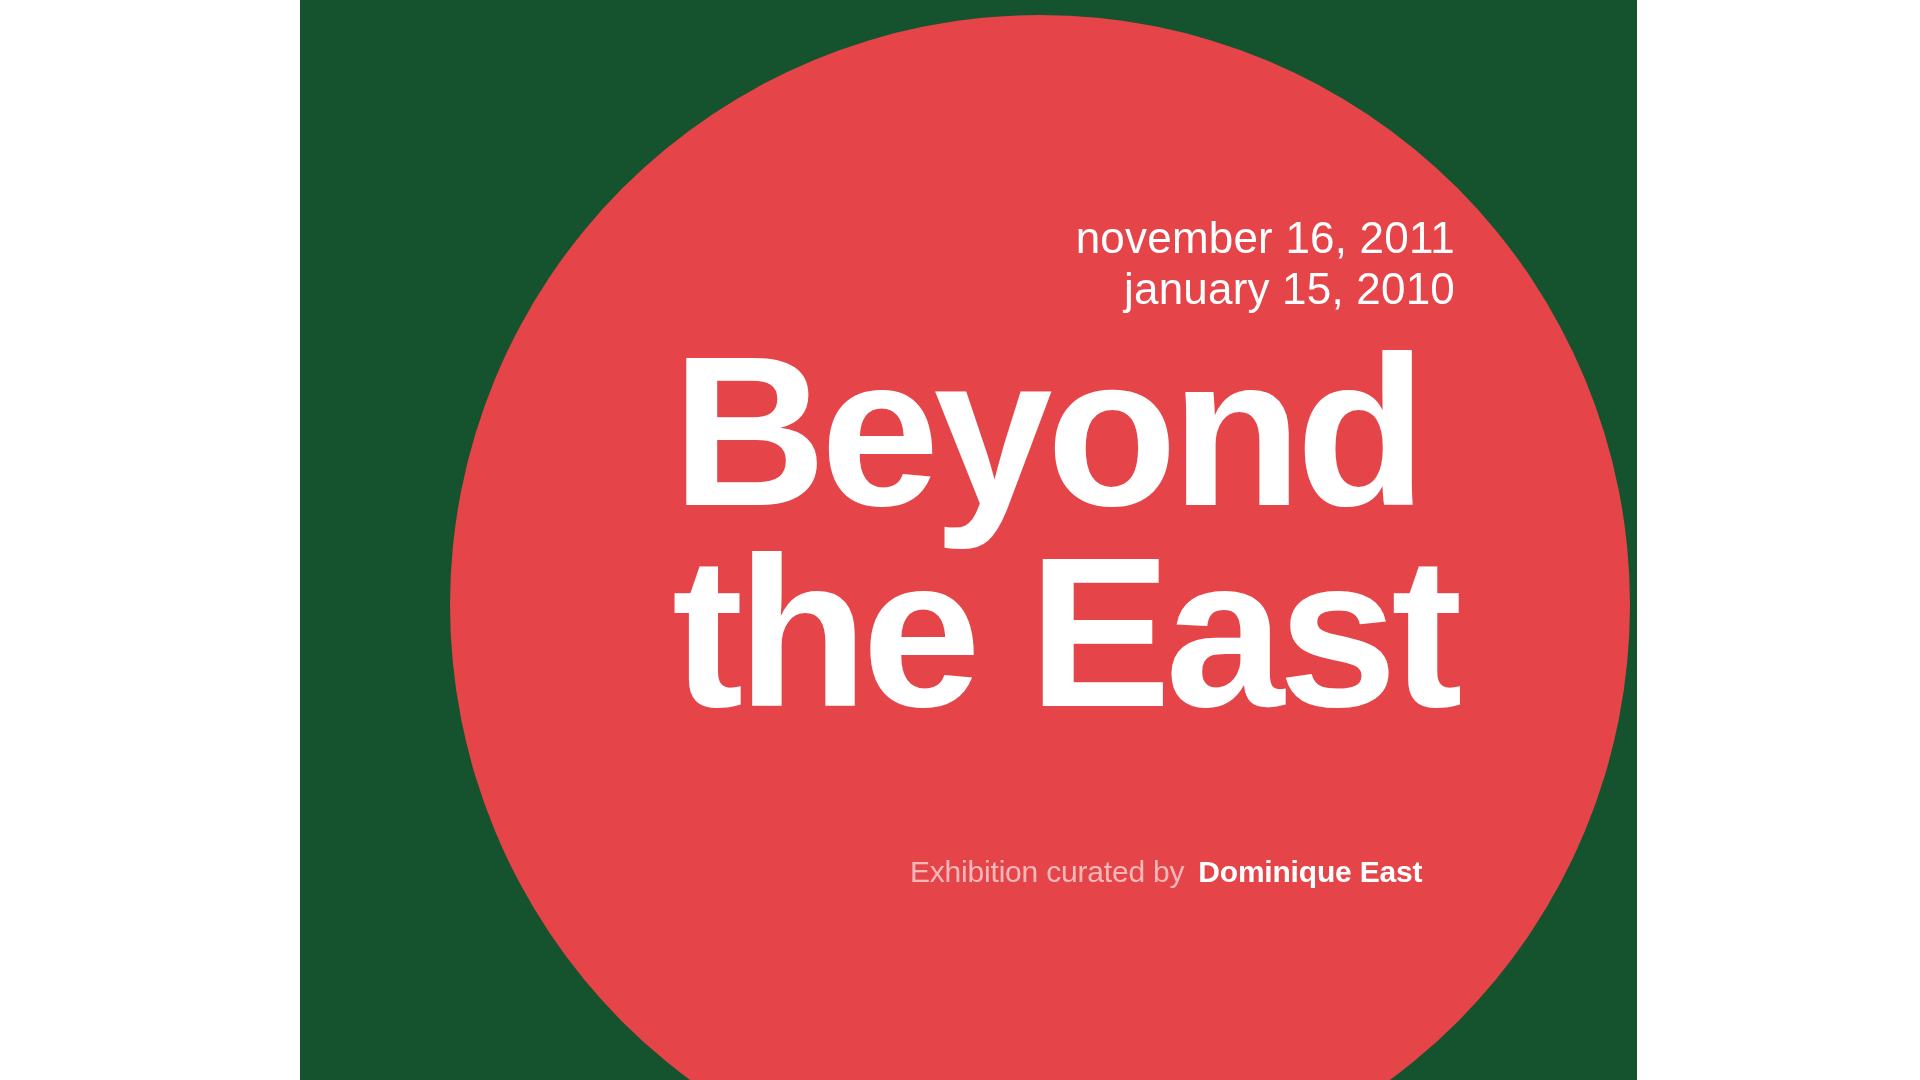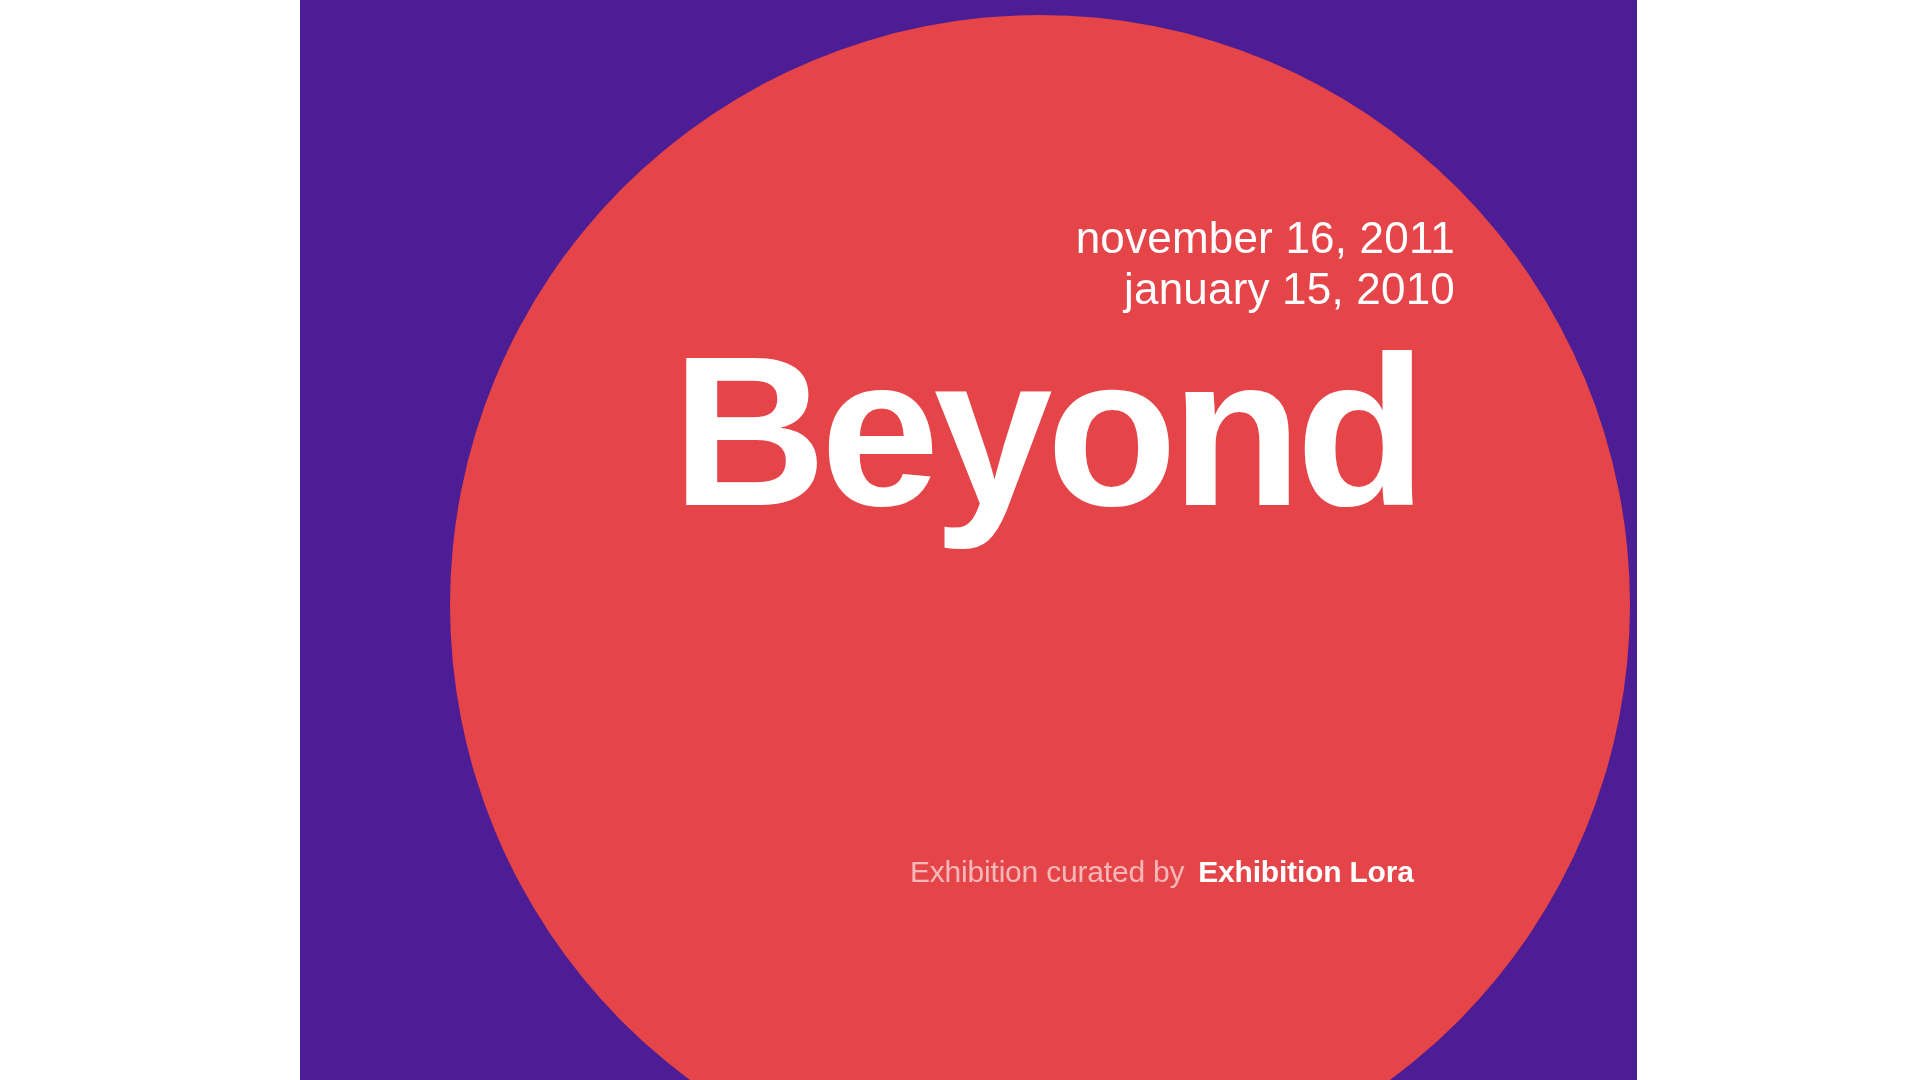--- a/index.html
+++ b/index.html
@@ -21,21 +21,21 @@
     background: #ffffff;
   }
 
   
   .panel {
     position: absolute;
     left: 300px;
     top: 0px;
     width: 1337px;
     height: 1080px;
-    background: #4c1d95;
+    background: #14532d;
     overflow: hidden;   
   }
 
   
   .circle {
     position: absolute;
     
     left: 150px;
     top: 15px;
     width: 1180px;
@@ -107,21 +107,22 @@
 
     <div class="content">
 
       <div class="dates">
         <span class="date-line">november 16, 2011</span>
         <span class="date-line">january 15, 2010</span>
       </div>
 
       <div class="headline">
         <span class="hl-line">Beyond</span>
+        <span class="hl-line">the East</span>
       </div>
 
       <div class="credit">
-        <span class="credit-prefix">Exhibition curated by</span><span class="credit-name">Exhibition Lora</span>
+        <span class="credit-prefix">Exhibition curated by</span><span class="credit-name">Dominique East</span>
       </div>
 
     </div>
   </div>
 </div>
 
 </body></html>

